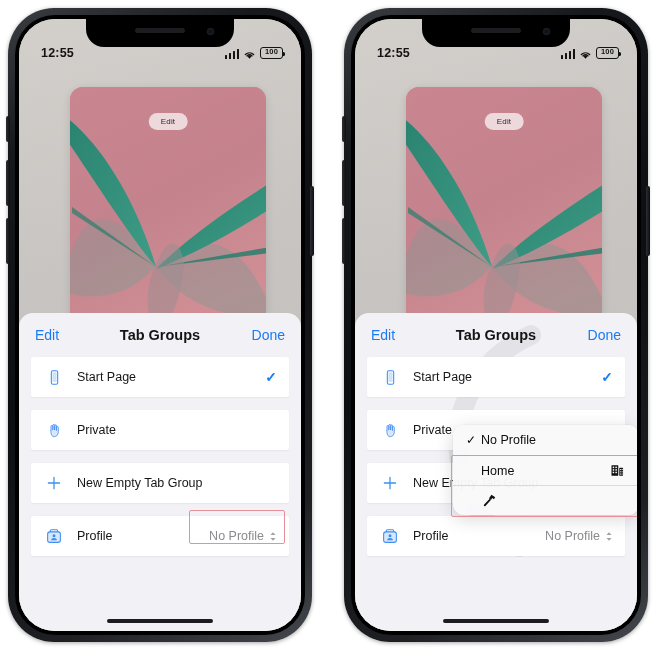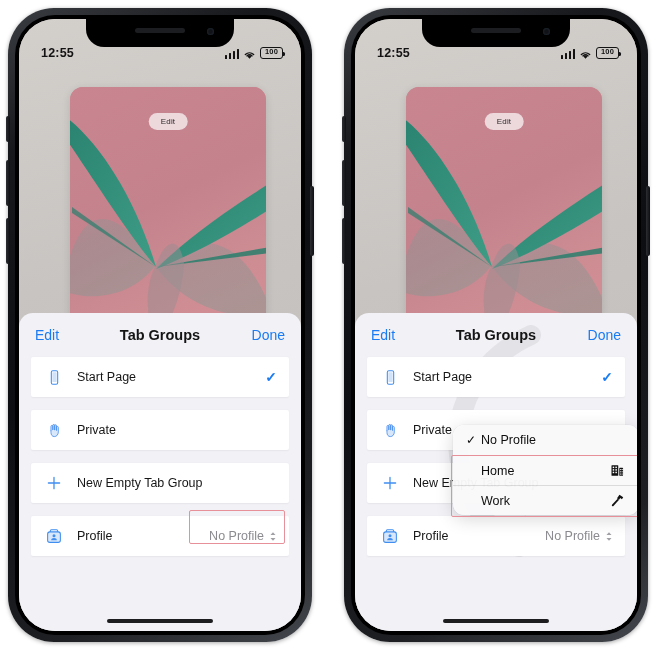--- a/index.html
+++ b/index.html
@@ -574,21 +574,20 @@
                     <rect x="15.6" y="8" width="1.3" height="1.5" fill="#fff"></rect>
                     <rect x="13.6" y="11" width="1.3" height="1.5" fill="#fff"></rect>
                     <rect x="15.6" y="11" width="1.3" height="1.5" fill="#fff"></rect>
                     <rect x="13.6" y="14" width="1.3" height="1.5" fill="#fff"></rect>
                     <rect x="15.6" y="14" width="1.3" height="1.5" fill="#fff"></rect>
                   </svg>
               </span>
             </div>
             <div class="dd-item">
               <span class="dd-check"></span>
-              <span class="dd-label">Work</span>
               <span class="dd-icon">
                 <svg viewBox="0 0 20 20" width="15" height="15">
                     <path d="M12.6 2.2 L17.6 5.6 L15.9 8.2 L13.6 6.7 L12.1 8.9 L9.3 7.1 L10.8 4.9 L11 4.7 Z" fill="#111"></path>
                     <path d="M10.2 7.6 L12.1 8.9 L4.6 17.3 a1.3 1.3 0 0 1-2-1.6 Z" fill="#111"></path>
                   </svg>
               </span>
             </div>
           </div>
           <span class="annot annot-dropdown"></span>
 

